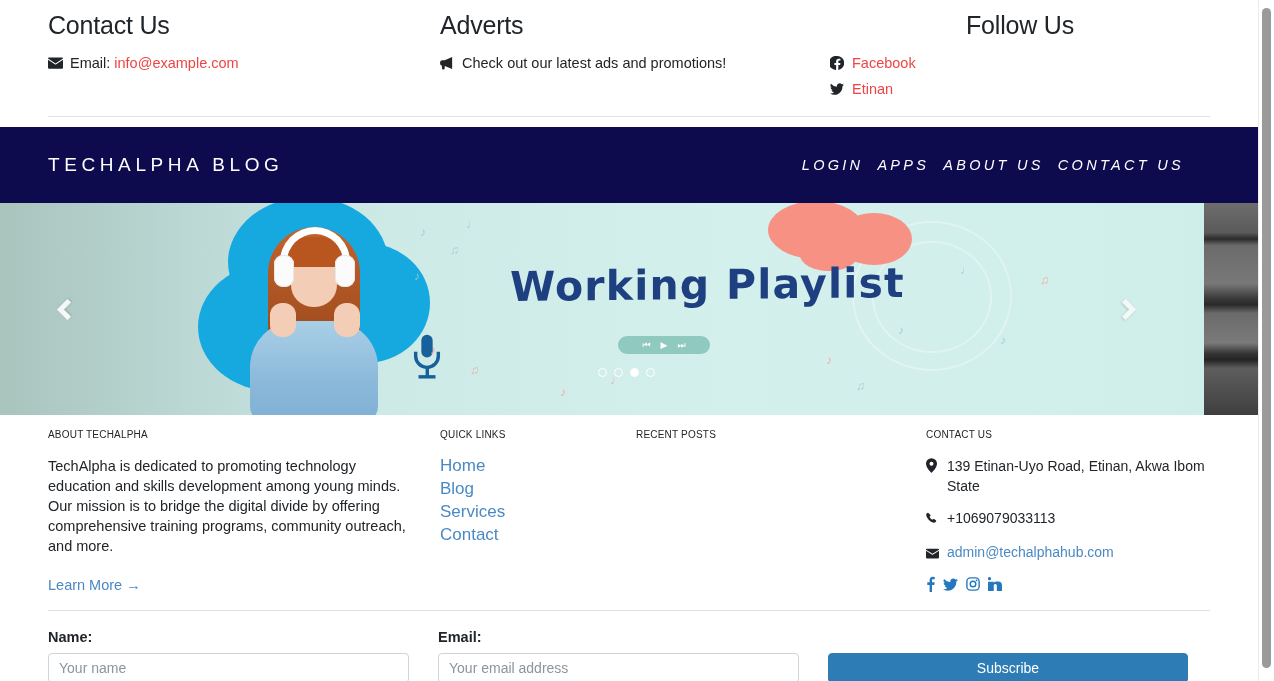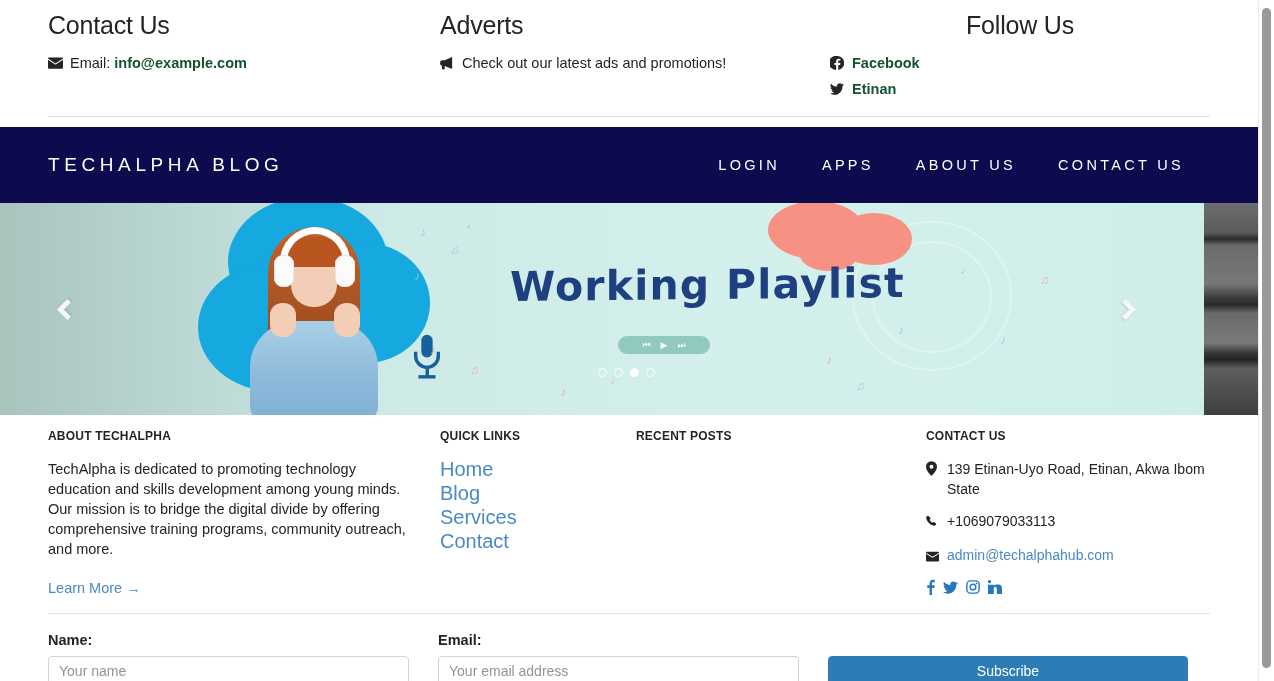--- a/index.html
+++ b/index.html
@@ -54,23 +54,22 @@
     width: 22px;
     flex: 0 0 22px;
     display: inline-flex;
     align-items: center;
     justify-content: flex-start;
     color: #212529;
   }
   .info-line .ic svg { display: block; }
   .info-line .lbl { margin-right: 4px; }
   .info-line a {
-    color: #14532d;
+    color: #ef4444;
     text-decoration: none;
-    font-weight: bold;
   }
 
   .topdivider {
     margin: 10px 48px 0 48px;
     border-top: 1px solid #e2e2e2;
     height: 0;
   }
 
   
   .navbar {
@@ -85,22 +84,23 @@
     color: #ffffff;
     font-size: 19px;
     letter-spacing: 4.6px;
     font-weight: 400;
     white-space: nowrap;
   }
   .navlinks {
     margin-left: auto;
     display: flex;
     align-items: center;
-    gap: 42px;
+    gap: 14px;
     padding-right: 26px;
+    font-style: italic;
   }
   .navlinks a {
     color: #ffffff;
     text-decoration: none;
     font-size: 14.5px;
     letter-spacing: 3.3px;
     white-space: nowrap;
   }
 
   
@@ -310,41 +310,41 @@
     display: flex;
     align-items: flex-start;
   }
   .fcol.f1 { width: 392px; }
   .fcol.f2 { width: 196px; }
   .fcol.f3 { width: 290px; }
   .fcol.f4 { width: 282px; }
 
   .fcol h4 {
     margin: 0 0 16px 0;
-    font-size: 12px;
-    font-weight: bold;
+    font-size: 10px;
+    font-weight: normal;
     letter-spacing: .2px;
     color: #212529;
   }
   .about-text {
     margin: 0 0 20px 0;
     font-size: 14.5px;
     line-height: 20px;
     color: #212529;
     max-width: 360px;
   }
   .learn-more {
     font-size: 14.5px;
     color: #4a89c4;
     text-decoration: none;
   }
   .qlinks { list-style: none; margin: 0; padding: 0; }
   .qlinks li { margin-bottom: 3px; }
   .qlinks a {
-    font-size: 20px;
+    font-size: 17px;
     line-height: 20px;
     color: #4a89c4;
     text-decoration: none;
   }
 
   .cline {
     display: flex;
     align-items: flex-start;
     font-size: 14px;
     line-height: 20px;

